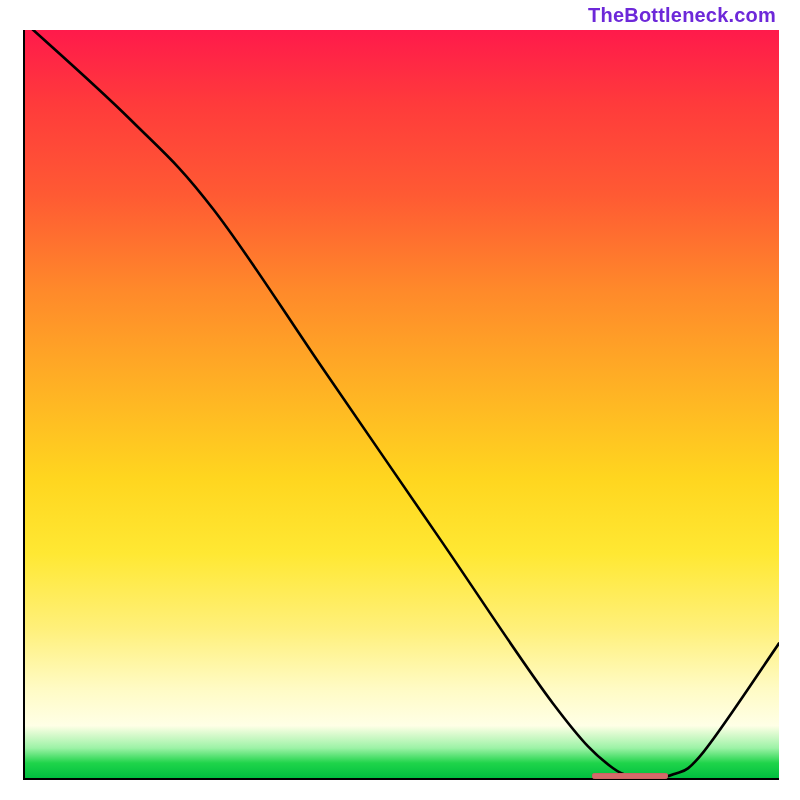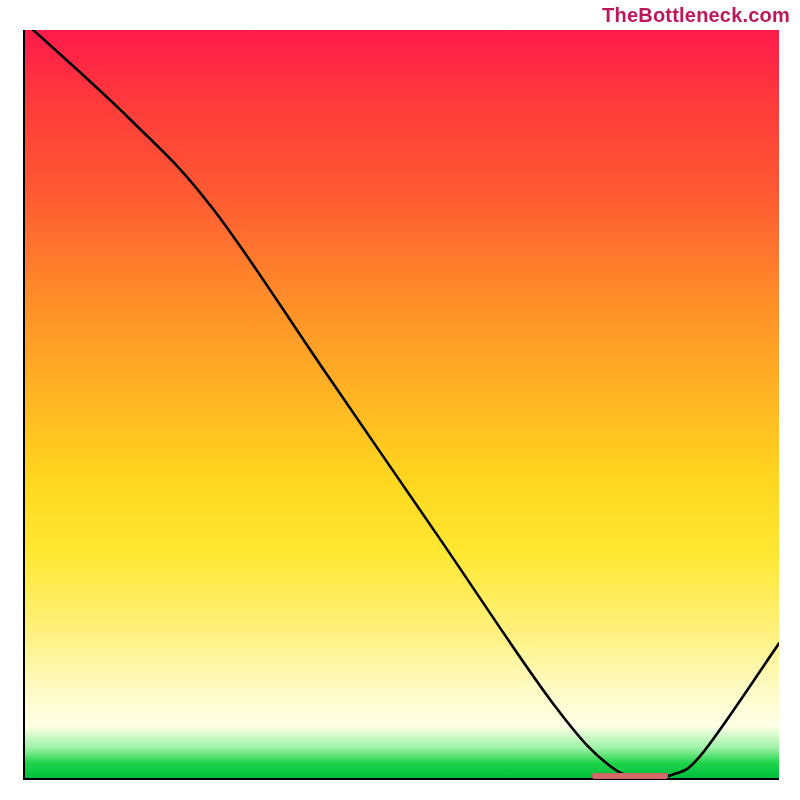--- a/index.html
+++ b/index.html
@@ -12,22 +12,22 @@
     overflow: hidden;
   }
   .wrap {
     position: relative;
     width: 800px;
     height: 800px;
   }
   .watermark {
     position: absolute;
     top: 4px;
-    right: 10px;
-    color: #be185d;
+    right: 24px;
+    color: #6d28d9;
     font-size: 20px;
     font-weight: 600;
     letter-spacing: 0.2px;
     user-select: none;
   }
   .plot-area {
     position: absolute;
     left: 23px;
     top: 30px;
     width: 756px;

